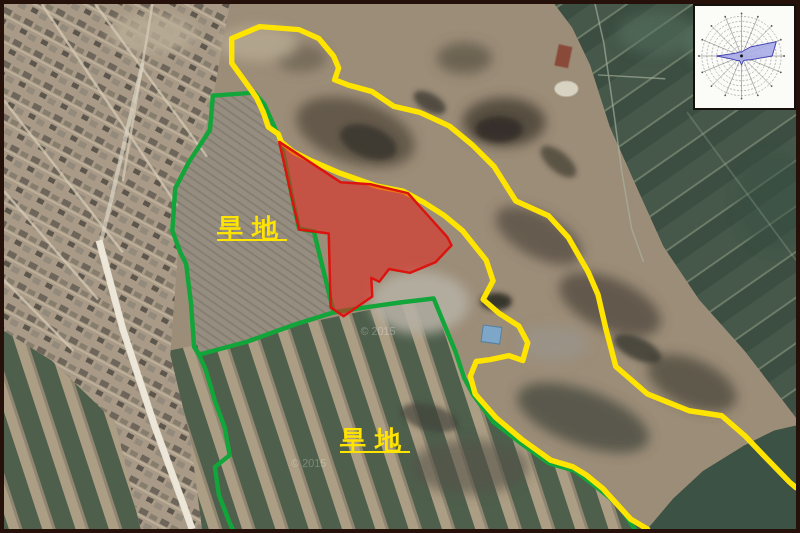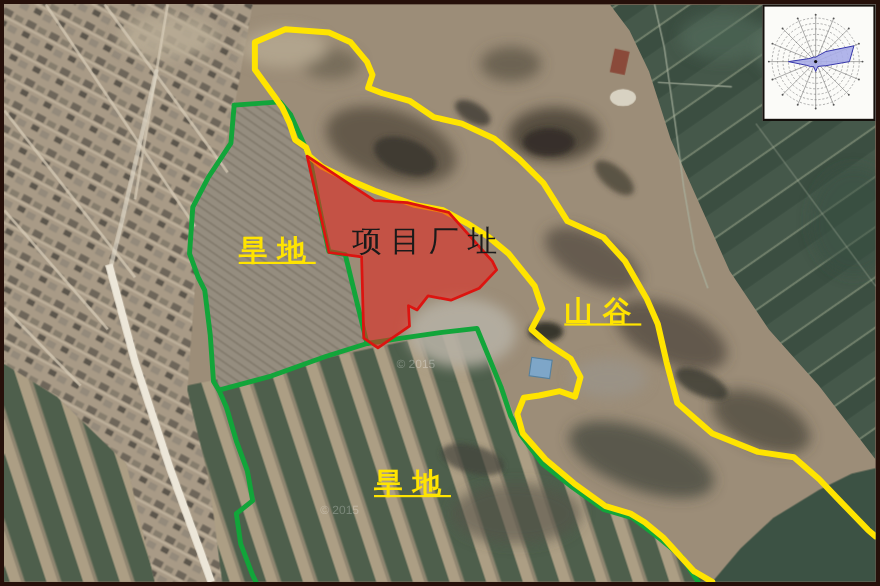--- a/index.html
+++ b/index.html
@@ -138,24 +138,22 @@
       <path d="M211,93 L208,128 L187,160 L173,187 L170,230 L178,252 L184,264 L189,305 L192,348 L197,356 L204,372 L213,403 L223,430 L228,458 L213,470 L217,498 L228,527 L231,533"></path>
       <path d="M211,93 L253,90 L263,102 L280,140 L291,196 L298,228 L313,231 L333,313"></path>
       <path d="M197,356 L245,343 L295,325 L333,313 L365,308 L400,303 L434,299 L456,353 L465,380 L474,397 L494,424 L522,446 L550,466 L577,474 L603,494 L622,510 L637,533"></path>
     </g>
 
     <path d="M650,533 L633,523 L605,492 L588,478 L575,470 L552,463 L523,442 L497,420 L476,396 L471,378 L477,363 L491,361 L510,357 L524,362 L529,344 L520,327 L500,314 L484,300 L494,281 L487,260 L475,245 L463,230 L445,215 L425,202 L403,190 L377,185 L340,172 L312,160 L292,150 L280,140 L277,132 L267,125 L262,110 L255,95 L248,85 L230,60 L230,35 L258,23 L298,26 L318,35 L333,53 L338,65 L334,77 L347,82 L372,89 L394,104 L420,110 L450,124 L473,143 L495,165 L517,200 L550,215 L570,237 L590,272 L600,295 L608,330 L618,368 L650,396 L692,413 L725,418 L748,438 L767,458 L793,485 L800,491" fill="none" stroke="#ffe400" stroke-width="5.5" stroke-linejoin="round" stroke-linecap="round"></path>
 
     <path d="M278,140 L340,181 L370,183 L408,192 L448,237 L452,245 L436,262 L410,273 L389,269 L379,282 L371,278 L372,297 L343,317 L330,308 L328,233 L298,229 Z" fill="#e6231b" fill-opacity="0.55" stroke="#dc1410" stroke-width="2.5" stroke-linejoin="round"></path>
   </svg>
 
-  <div class="map-label lbl-project" style="left:316px;top:202px;">项目厂址</div>
   <div class="map-label lbl-yellow" style="left:213px;top:211px;">旱地</div>
   <div class="map-label lbl-yellow" style="left:336px;top:423px;">旱地</div>
-  <div class="map-label lbl-yellow" style="left:509px;top:267px;">山谷</div>
 
   <div class="windrose">
     <svg viewBox="0 0 100 100">
       <g stroke="#888" fill="none" stroke-width="0.6" stroke-dasharray="2 1.6">
         <circle cx="47" cy="49" r="5"></circle>
           <circle cx="47" cy="49" r="10"></circle>
         <circle cx="47" cy="49" r="15"></circle>
           <circle cx="47" cy="49" r="20"></circle>
         <circle cx="47" cy="49" r="25"></circle>
           <circle cx="47" cy="49" r="30"></circle>

